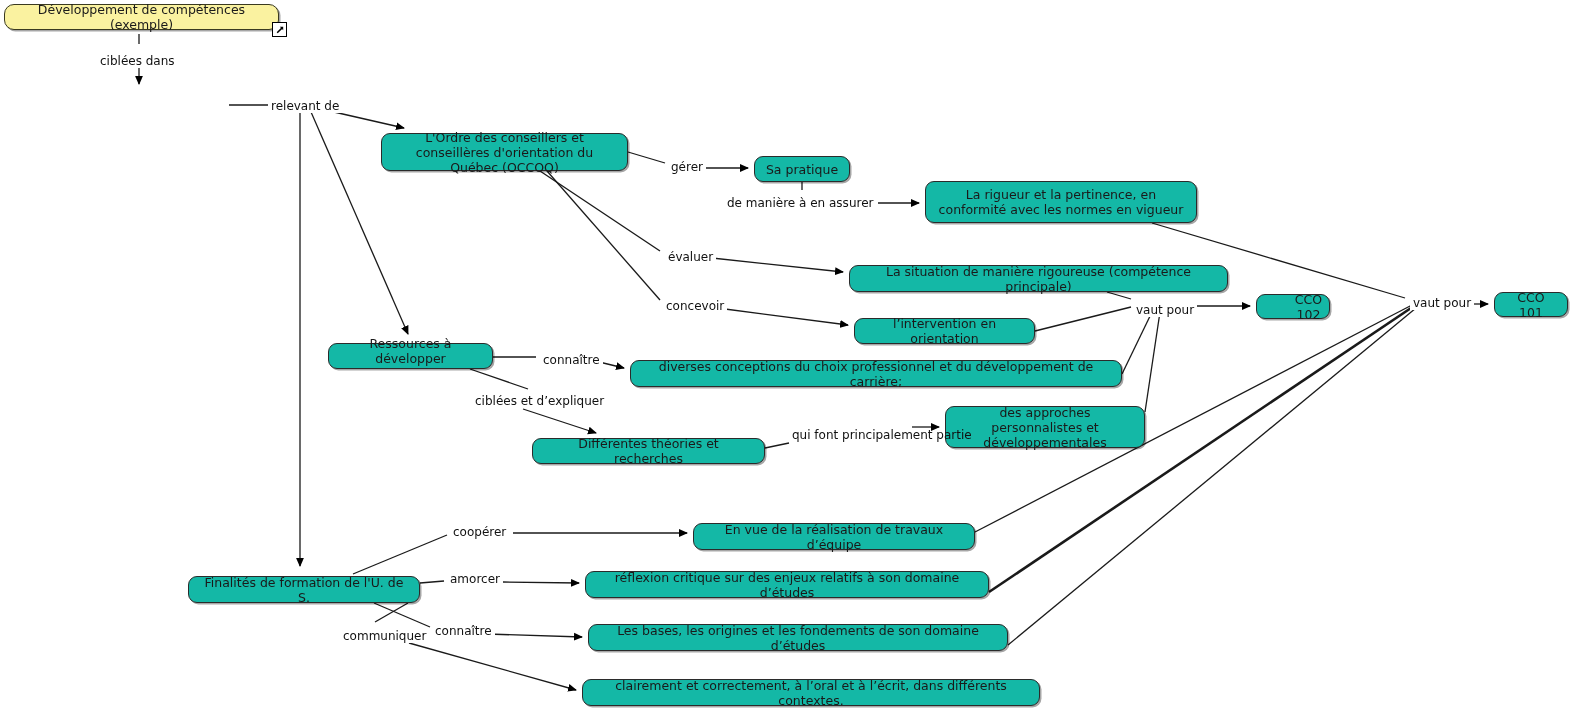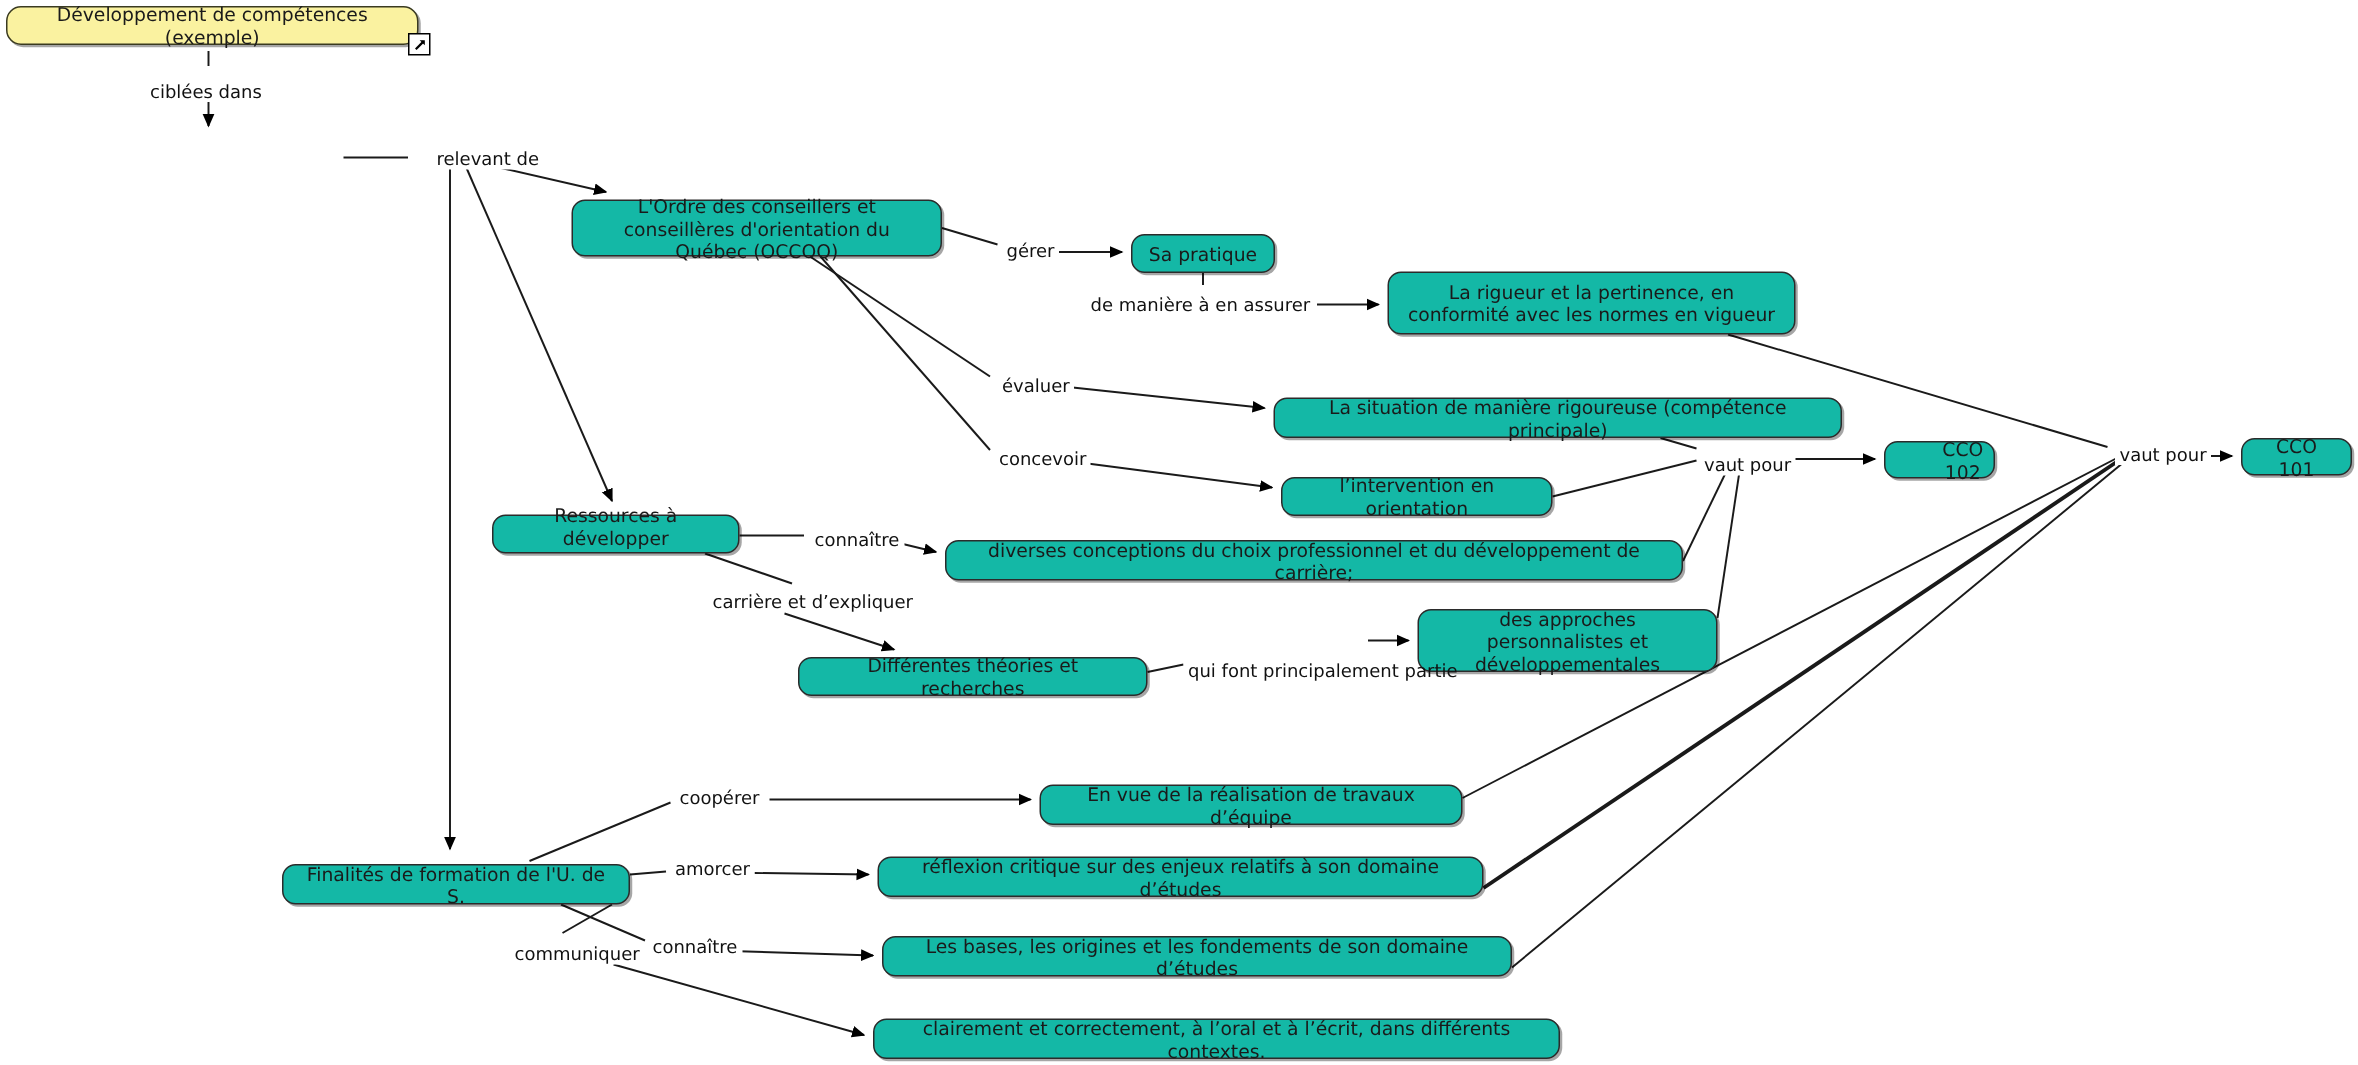--- a/index.html
+++ b/index.html
@@ -159,30 +159,30 @@
     <span>réflexion critique sur des enjeux relatifs à son domaine d’études</span>
   </div>
   <div class="node" id="n-bases" style="left: 588px; top: 624px; width: 420px; height: 27px;">
     <span>Les bases, les origines et les fondements de son domaine d’études</span>
   </div>
   <div class="node" id="n-clairement" style="left: 582px; top: 679px; width: 458px; height: 27px;">
     <span>clairement et correctement, à l’oral et à l’écrit, dans différents contextes.</span>
   </div>
 
   <div class="elabel" id="e0" style="left: 97px; top: 54px;">ciblées dans</div>
-  <div class="elabel" id="e1" style="left: 288px; top: 99px;">relevant de</div>
+  <div class="elabel" id="e1" style="left: 268px; top: 99px;">relevant de</div>
   <div class="elabel" id="e2" style="left: 668px; top: 160px;">gérer</div>
   <div class="elabel" id="e3" style="left: 724px; top: 196px;">de manière à en assurer</div>
   <div class="elabel" id="e4" style="left: 665px; top: 250px;">évaluer</div>
   <div class="elabel" id="e5" style="left: 663px; top: 299px;">concevoir</div>
   <div class="elabel" id="e6" style="left: 1133px; top: 303px;">vaut pour</div>
   <div class="elabel" id="e7" style="left: 1410px; top: 296px;">vaut pour</div>
   <div class="elabel" id="e8" style="left: 540px; top: 353px;">connaître</div>
-  <div class="elabel" id="e9" style="left: 472px; top: 394px;">carrière et d’expliquer</div>
-  <div class="elabel two" id="e10" style="left: 789px; top: 440px; max-width: 130px;">
+  <div class="elabel" id="e9" style="left: 472px; top: 394px;">ciblées et d’expliquer</div>
+  <div class="elabel two" id="e10" style="left: 789px; top: 428px; max-width: 130px;">
     <span>qui font principalement partie</span>
   </div>
   <div class="elabel" id="e11" style="left: 450px; top: 525px;">coopérer</div>
   <div class="elabel" id="e12" style="left: 447px; top: 572px;">amorcer</div>
   <div class="elabel" id="e13" style="left: 432px; top: 624px;">connaître</div>
   <div class="elabel" id="e14" style="left: 340px; top: 629px;">communiquer</div>
 
 </div>
 
 </body></html>

